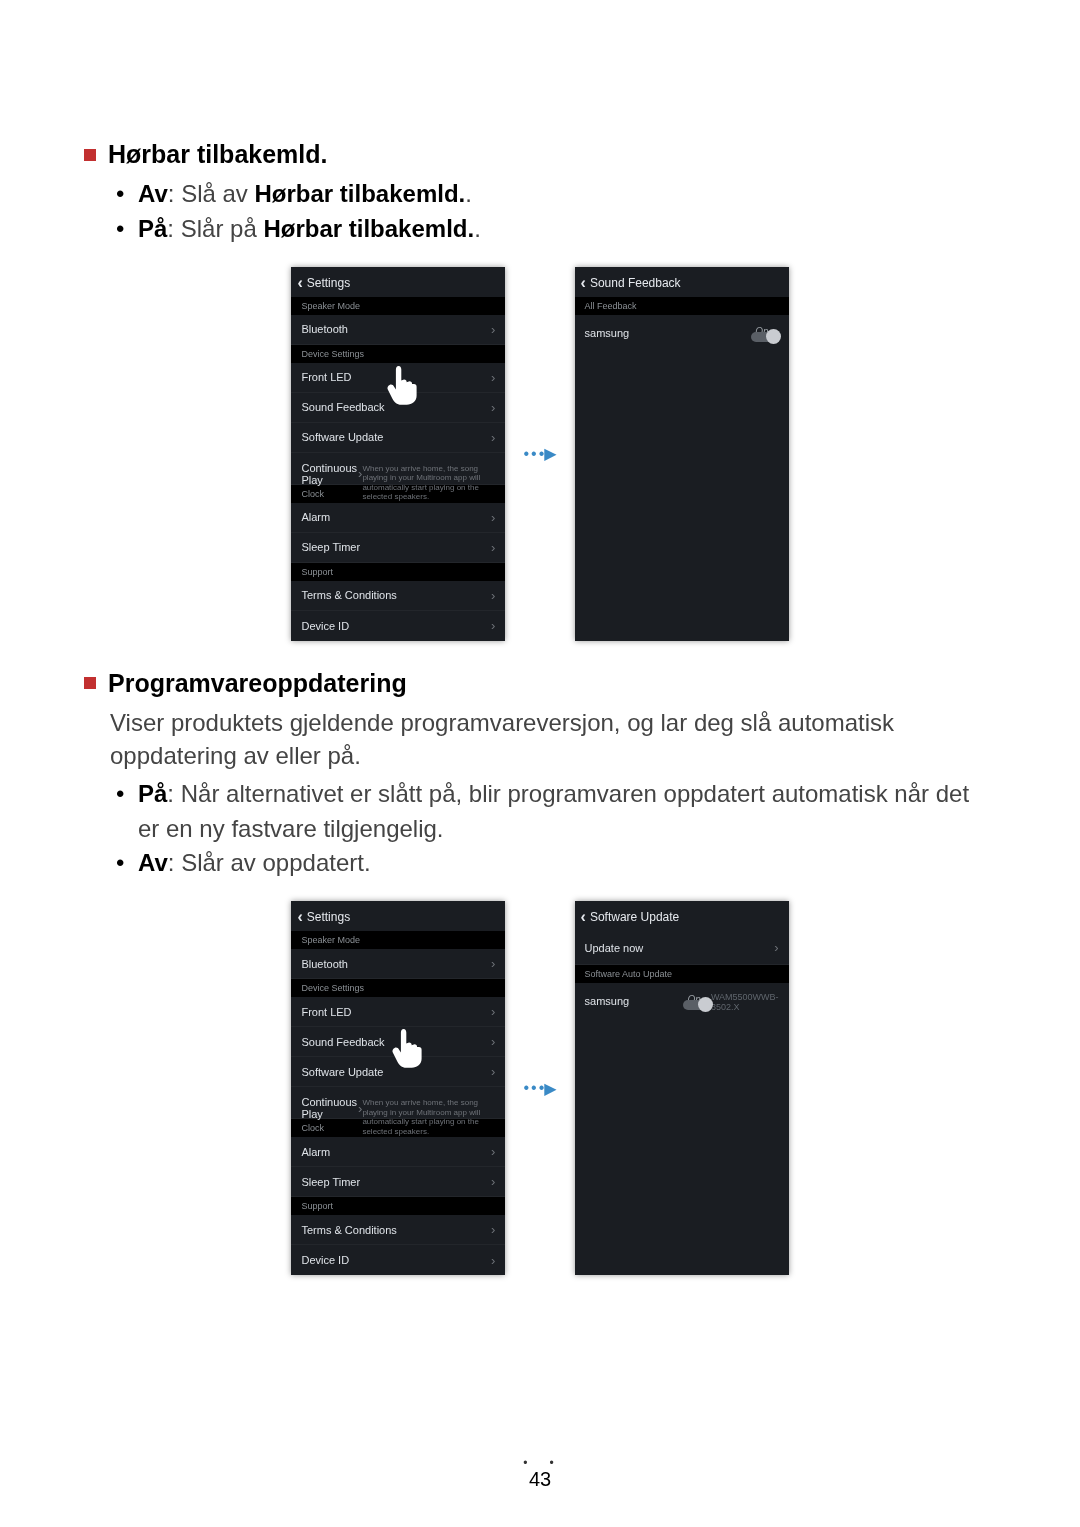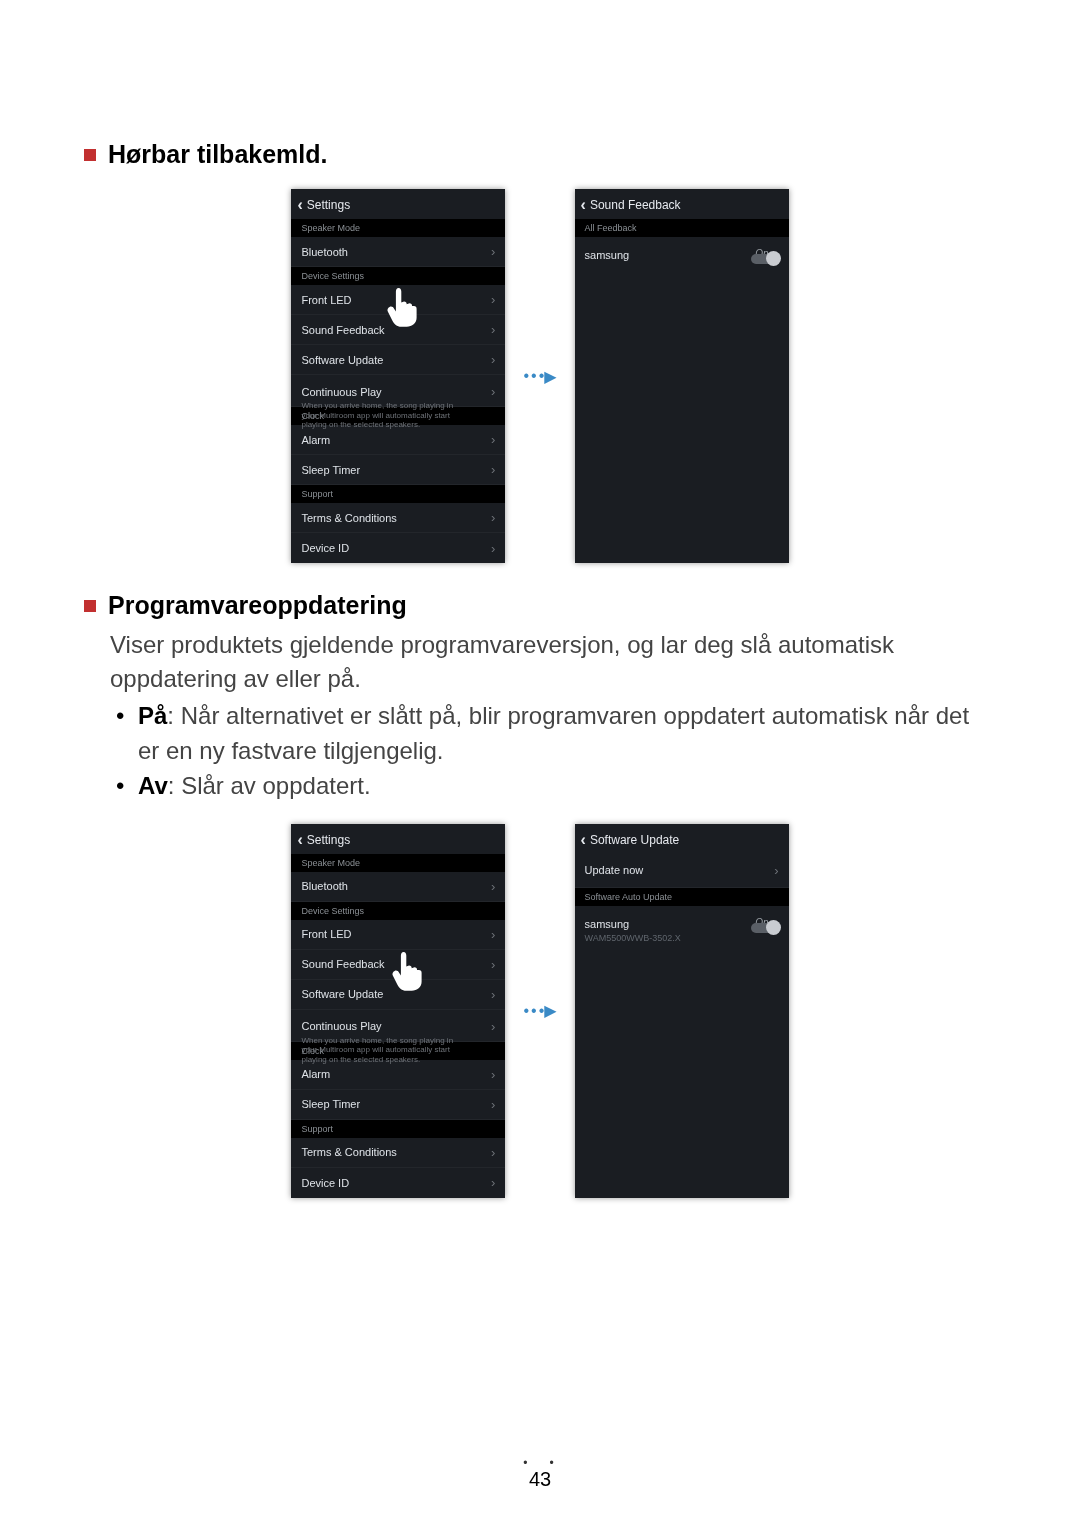--- a/index.html
+++ b/index.html
@@ -103,21 +103,21 @@
   }
   .row.noborder { border-bottom: none; }
   .row .chev { color: #6e7278; font-size: 13px; }
   .row .desc {
     font-size: 8px;
     color: #6e7278;
     line-height: 1.2;
     margin-top: 2px;
     max-width: 160px;
   }
-  .row.col { flex-direction: column; align-items: flex-start; }
+  .row.col { align-items: flex-start; }
   .row.col .top { display: flex; width: 100%; justify-content: space-between; align-items: center; }
 
   .toggle {
     position: relative;
     width: 28px;
     height: 10px;
     background: #5a5f66;
     border-radius: 6px;
   }
   .toggle::after {
@@ -175,20 +175,28 @@
   }
 </style>
 </head>
 <body>
 
 <div class="section">
   <div class="heading-row">
     <div class="square-bullet"></div>
     <div class="heading">Hørbar tilbakemld.</div>
   </div>
+  <ul class="bullets">
+    <li>
+      <b>Av</b><span>: Slå av </span><b>Hørbar tilbakemld.</b><span>.</span>
+    </li>
+    <li>
+      <b>På</b><span>: Slår på </span><b>Hørbar tilbakemld.</b><span>.</span>
+    </li>
+  </ul>
 
   <div class="screens-row">
 
     <div class="phone" style="position:relative;">
       <div class="phone-header">
         <span class="back-chevron">‹</span>
         <span>Settings</span>
       </div>
       <div class="section-header">Speaker Mode</div>
       <div class="row">

